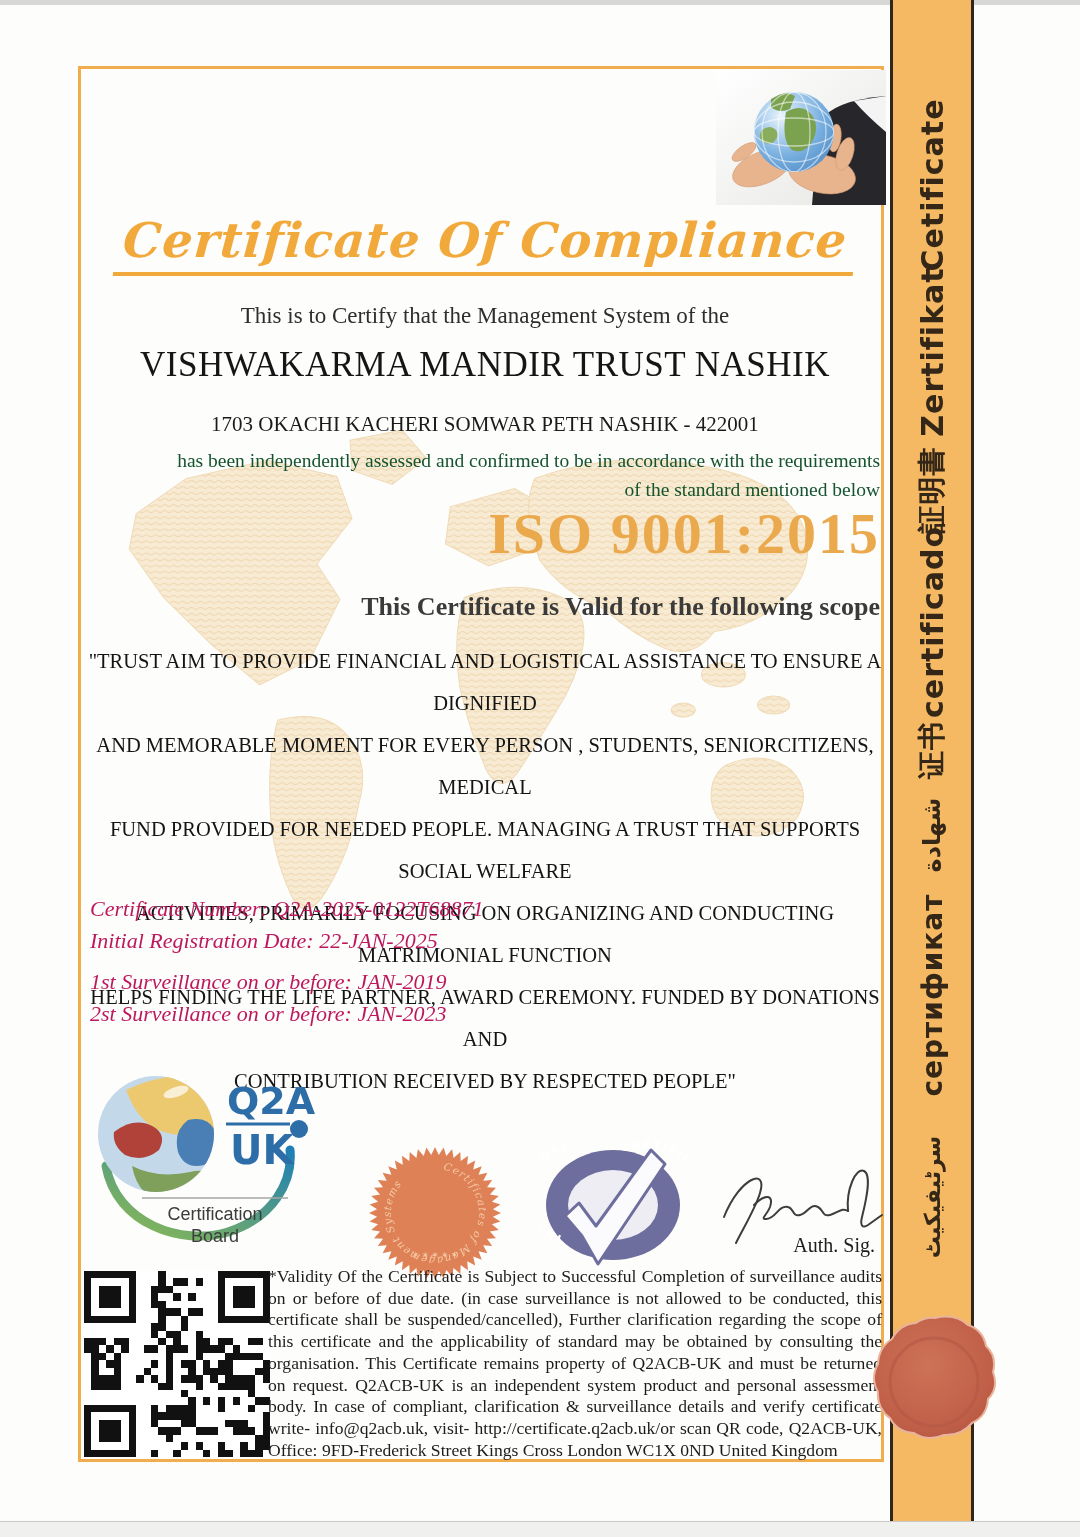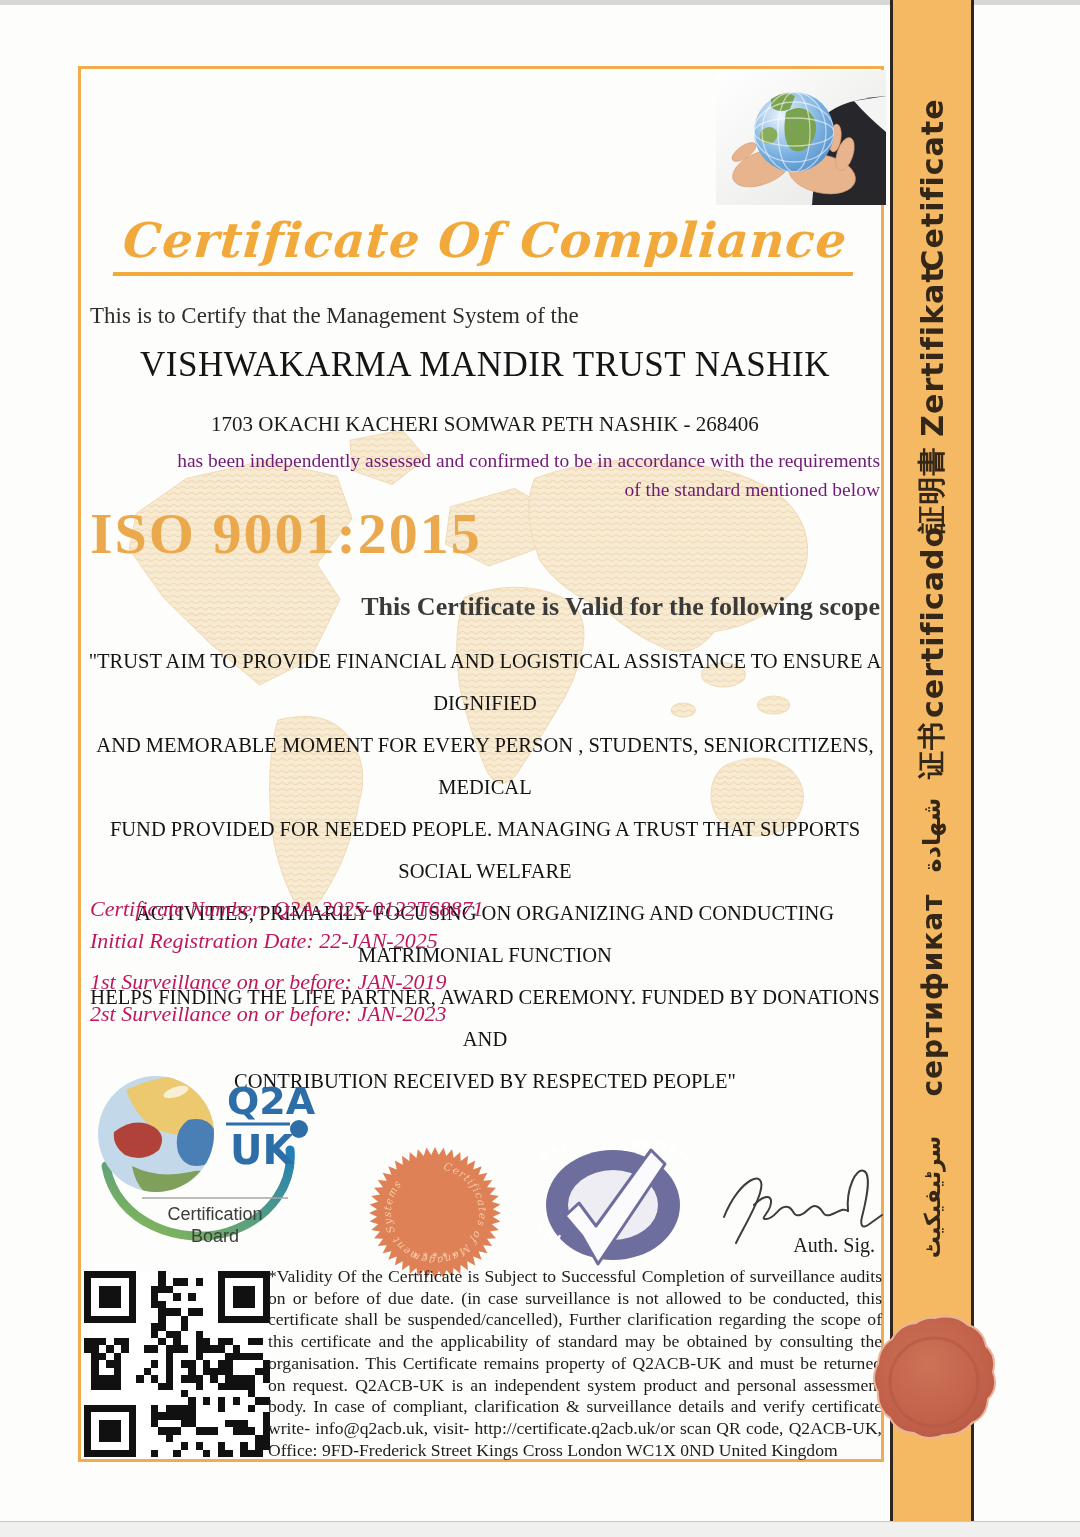--- a/index.html
+++ b/index.html
@@ -22,27 +22,27 @@
 
   .content{position:absolute;left:90px;top:0;width:790px;z-index:3;}
 
   .photo{position:absolute;left:716px;top:70px;width:170px;height:135px;z-index:3;}
 
   .title-wrap{position:absolute;left:0;top:212px;width:790px;text-align:center;z-index:3;}
   .title{display:inline-block;font-family:"DejaVu Serif", serif;font-style:italic;font-weight:bold;
          font-size:48px;color:#F2A93B;border-bottom:4px solid #F2A93B;padding:0 8px 4px 8px;
          letter-spacing:1px;transform:skewX(-4deg);}
 
-  .certify{position:absolute;left:0;top:303px;width:790px;text-align:left;font-size:23px;color:#2e2e2e;}
+  .certify{position:absolute;left:0;top:303px;width:790px;text-align:center;font-size:23px;color:#2e2e2e;}
   .org{position:absolute;left:-10px;top:345px;width:810px;text-align:center;font-weight:normal;
        font-size:35px;color:#151515;letter-spacing:.5px;}
   .addr{position:absolute;left:0;top:412px;width:790px;text-align:center;font-size:21px;color:#1a1a1a;}
   .assessed{position:absolute;left:0;top:446px;width:790px;text-align:right;font-size:19.5px;
-            line-height:29px;color:#701a75;white-space:pre-line;}
-  .iso{position:absolute;left:0;top:500px;width:790px;text-align:left;font-weight:bold;
+            line-height:29px;color:#14532d;white-space:pre-line;}
+  .iso{position:absolute;left:0;top:500px;width:790px;text-align:right;font-weight:bold;
        font-size:58px;color:#EBA94E;letter-spacing:2px;}
   .scope-head{position:absolute;left:0;top:592px;width:790px;text-align:right;
               font-weight:bold;font-size:26px;color:#3a3a3a;}
   .scope{position:absolute;left:-5px;top:640px;width:800px;text-align:center;font-size:20.5px;
          line-height:42px;color:#141414;white-space:pre-line;}
 
   .details{position:absolute;left:0;top:893px;width:790px;font-style:italic;
            font-size:22px;color:#be185d;}
   .details div{line-height:32px;}
   .details .gap{height:9px;}
@@ -138,21 +138,21 @@
     <span class="band-item" style="top:995px;font-size:28px">сертификат</span>
     <span class="band-item" style="top:1197px;font-size:22px">سرٹیفیکیٹ</span>
   </div>
 
   <div class="content">
     <div class="title-wrap">
       <span class="title">Certificate Of Compliance</span>
     </div>
     <div class="certify">This is to Certify that the Management System of the</div>
     <div class="org">VISHWAKARMA MANDIR TRUST NASHIK</div>
-    <div class="addr">1703 OKACHI KACHERI SOMWAR PETH NASHIK - 268406</div>
+    <div class="addr">1703 OKACHI KACHERI SOMWAR PETH NASHIK - 422001</div>
     <div class="assessed">has been independently assessed and confirmed to be in accordance with the requirements
 of  the standard mentioned below</div>
     <div class="iso">ISO 9001:2015</div>
     <div class="scope-head">This Certificate is Valid for the following scope</div>
     <div class="scope">"TRUST AIM TO PROVIDE FINANCIAL AND LOGISTICAL ASSISTANCE TO ENSURE A DIGNIFIED
 AND MEMORABLE MOMENT FOR EVERY PERSON , STUDENTS, SENIORCITIZENS, MEDICAL
 FUND PROVIDED  FOR NEEDED PEOPLE. MANAGING A TRUST THAT SUPPORTS SOCIAL WELFARE
 ACTIVITIES, PRIMARILY FOCUSING ON ORGANIZING AND CONDUCTING MATRIMONIAL FUNCTION
 HELPS FINDING THE LIFE PARTNER, AWARD CEREMONY. FUNDED BY DONATIONS AND
 CONTRIBUTION RECEIVED BY RESPECTED PEOPLE"</div>

